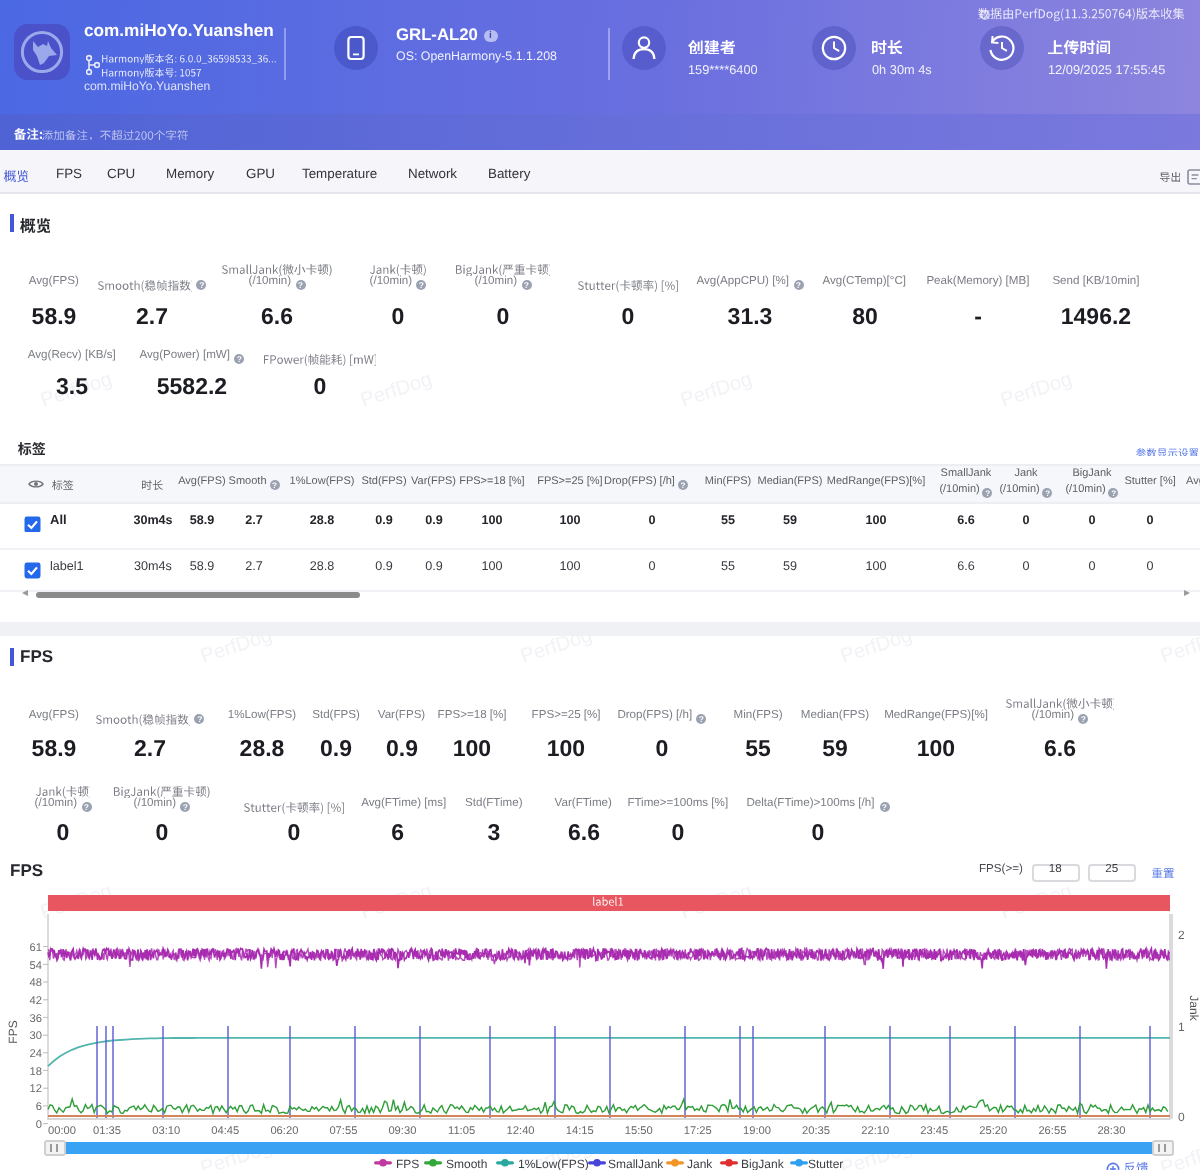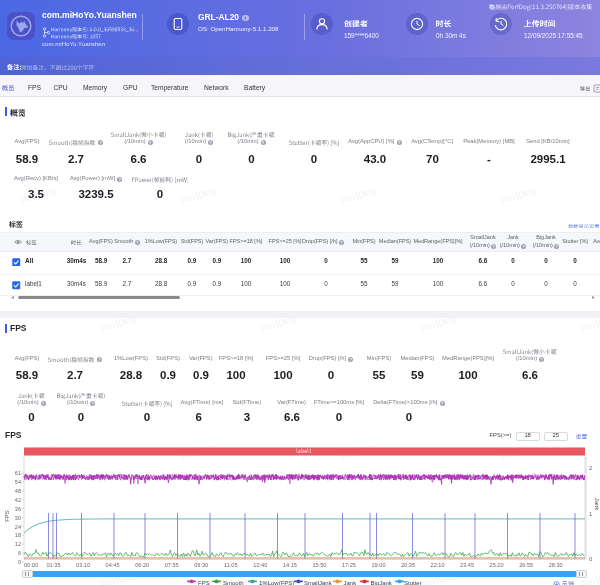--- a/index.html
+++ b/index.html
@@ -175,32 +175,32 @@
 <div style="position:absolute;left:260.5px;top:140.0px;width:5.2px;height:5.2px;border-radius:50%;background:#9aa1b0;color:#fff;font-size:4.2px;line-height:5.5px;text-align:center;font-weight:bold">?</div>
 <div style="position:absolute;left:248.3px;top:153.64px;font-size:11.5px;line-height:1;color:#1c1d22;font-weight:bold;white-space:nowrap;">0</div>
 <div style="position:absolute;left:289.0px;top:139.8px;line-height:0;">
     <svg width="50.0" height="6.0" viewBox="0.3 -4.9 50.0 6.0">
       <path d="M1.8 0.1C2.7 0.1 3.2 -0.5 3.2 -1.1C3.2 -1.8 2.8 -2.1 2.3 -2.3L1.7 -2.5C1.4 -2.7 1.0 -2.8 1.0 -3.2C1.0 -3.6 1.3 -3.9 1.8 -3.9C2.2 -3.9 2.5 -3.7 2.8 -3.5L3.1 -3.8C2.8 -4.1 2.3 -4.3 1.8 -4.3C1.0 -4.3 0.5 -3.9 0.5 -3.2C0.5 -2.6 0.9 -2.3 1.3 -2.1L1.9 -1.8C2.4 -1.7 2.7 -1.5 2.7 -1.1C2.7 -0.7 2.3 -0.4 1.8 -0.4C1.3 -0.4 0.9 -0.6 0.6 -0.9L0.3 -0.6C0.6 -0.2 1.2 0.1 1.8 0.1Z M5.0 0.1C5.2 0.1 5.4 0.0 5.6 -0.0L5.5 -0.4C5.4 -0.4 5.2 -0.4 5.1 -0.4C4.7 -0.4 4.6 -0.6 4.6 -1.0V-2.7H5.5V-3.1H4.6V-4.0H4.2L4.1 -3.1L3.6 -3.1V-2.7H4.1V-1.0C4.1 -0.3 4.3 0.1 5.0 0.1Z M7.1 0.1C7.5 0.1 7.8 -0.2 8.1 -0.5H8.2L8.2 0.0H8.6V-3.1H8.1V-0.9C7.8 -0.5 7.6 -0.4 7.3 -0.4C6.8 -0.4 6.7 -0.6 6.7 -1.2V-3.1H6.1V-1.2C6.1 -0.3 6.4 0.1 7.1 0.1Z M10.7 0.1C10.9 0.1 11.1 0.0 11.3 -0.0L11.2 -0.4C11.1 -0.4 10.9 -0.4 10.8 -0.4C10.4 -0.4 10.3 -0.6 10.3 -1.0V-2.7H11.2V-3.1H10.3V-4.0H9.9L9.8 -3.1L9.3 -3.1V-2.7H9.8V-1.0C9.8 -0.3 10.0 0.1 10.7 0.1Z M12.9 0.1C13.1 0.1 13.3 0.0 13.5 -0.0L13.4 -0.4C13.2 -0.4 13.1 -0.4 13.0 -0.4C12.6 -0.4 12.5 -0.6 12.5 -1.0V-2.7H13.4V-3.1H12.5V-4.0H12.1L12.0 -3.1L11.5 -3.1V-2.7H12.0V-1.0C12.0 -0.3 12.2 0.1 12.9 0.1Z M15.3 0.1C15.8 0.1 16.1 -0.1 16.4 -0.2L16.2 -0.6C16.0 -0.4 15.7 -0.3 15.4 -0.3C14.8 -0.3 14.4 -0.8 14.4 -1.4H16.5C16.5 -1.5 16.5 -1.6 16.5 -1.8C16.5 -2.7 16.1 -3.2 15.2 -3.2C14.5 -3.2 13.8 -2.6 13.8 -1.6C13.8 -0.5 14.5 0.1 15.3 0.1ZM14.4 -1.8C14.4 -2.5 14.8 -2.8 15.3 -2.8C15.8 -2.8 16.0 -2.5 16.0 -1.8Z M17.3 0.0H17.8V-2.0C18.0 -2.6 18.3 -2.8 18.6 -2.8C18.7 -2.8 18.8 -2.7 18.9 -2.7L19.0 -3.2C18.9 -3.2 18.8 -3.2 18.7 -3.2C18.3 -3.2 18.0 -3.0 17.8 -2.6H17.8L17.7 -3.1H17.3Z M20.4 1.1 20.7 1.0C20.2 0.2 20.0 -0.8 20.0 -1.8C20.0 -2.8 20.2 -3.8 20.7 -4.6L20.4 -4.7C19.9 -3.9 19.5 -2.9 19.5 -1.8C19.5 -0.7 19.9 0.3 20.4 1.1Z M24.1 -1.3C24.7 -1.1 25.5 -0.7 26.0 -0.5L26.2 -0.9C25.8 -1.1 24.9 -1.4 24.3 -1.7ZM23.5 -4.9V-2.7H21.3V-2.3H23.5V0.5H24.0V-2.3H26.5V-2.7H24.0V-3.6H25.9V-4.0H24.0V-4.9Z M30.8 -2.9C30.7 -1.1 30.6 -0.3 29.2 0.1C29.3 0.2 29.4 0.4 29.5 0.5C31.0 -0.0 31.1 -1.0 31.1 -2.9ZM31.0 -0.5C31.3 -0.2 31.8 0.2 32.1 0.5L32.3 0.2C32.1 -0.1 31.6 -0.5 31.2 -0.8ZM28.0 0.3C28.2 0.2 28.3 0.1 29.5 -0.5C29.5 -0.5 29.4 -0.7 29.4 -0.8L28.5 -0.4V-1.4H29.4V-3.3H29.0V-1.8H28.5V-3.8H29.4V-4.2H28.5V-4.9H28.1V-4.2H27.0V-3.8H28.1V-1.8H27.5V-3.3H27.2V-1.4H28.1V-0.5C28.1 -0.3 27.9 -0.1 27.8 -0.1C27.9 0.0 28.0 0.2 28.0 0.3ZM29.8 -3.6V-0.9H30.2V-3.2H31.7V-0.9H32.1V-3.6H30.9C31.0 -3.8 31.1 -4.0 31.2 -4.2H32.3V-4.6H29.6V-4.2H30.7C30.7 -4.0 30.6 -3.8 30.5 -3.6Z M37.4 -3.7C37.2 -3.5 36.8 -3.2 36.5 -3.0L36.9 -2.8C37.1 -3.0 37.5 -3.2 37.7 -3.5ZM32.9 -2.0 33.1 -1.6C33.5 -1.8 34.0 -2.0 34.4 -2.3L34.3 -2.6C33.8 -2.4 33.2 -2.1 32.9 -2.0ZM33.1 -3.5C33.4 -3.3 33.8 -3.0 33.9 -2.8L34.2 -3.1C34.0 -3.3 33.7 -3.5 33.4 -3.7ZM36.5 -2.4C36.9 -2.1 37.4 -1.8 37.6 -1.5L38.0 -1.8C37.7 -2.0 37.2 -2.4 36.8 -2.6ZM32.9 -1.2V-0.8H35.2V0.5H35.7V-0.8H38.1V-1.2H35.7V-1.6H35.2V-1.2ZM35.1 -4.8C35.2 -4.7 35.3 -4.5 35.4 -4.3H33.0V-3.9H35.1C34.9 -3.7 34.7 -3.4 34.7 -3.4C34.6 -3.3 34.5 -3.2 34.4 -3.2C34.4 -3.1 34.5 -2.9 34.5 -2.8C34.6 -2.8 34.7 -2.9 35.4 -2.9C35.1 -2.6 34.9 -2.4 34.8 -2.3C34.6 -2.2 34.4 -2.0 34.3 -2.0C34.3 -1.9 34.4 -1.7 34.4 -1.6C34.5 -1.7 34.7 -1.7 36.2 -1.9C36.3 -1.8 36.4 -1.7 36.4 -1.6L36.8 -1.7C36.6 -2.0 36.3 -2.4 36.1 -2.7L35.8 -2.6C35.9 -2.5 36.0 -2.3 36.0 -2.2L35.0 -2.1C35.5 -2.5 36.0 -3.0 36.5 -3.6L36.1 -3.8C36.0 -3.6 35.9 -3.4 35.8 -3.3L35.0 -3.2C35.2 -3.5 35.4 -3.7 35.6 -3.9H38.0V-4.3H35.9C35.8 -4.5 35.6 -4.7 35.5 -4.9Z M38.9 1.1C39.5 0.3 39.8 -0.7 39.8 -1.8C39.8 -2.9 39.5 -3.9 38.9 -4.7L38.6 -4.6C39.1 -3.8 39.4 -2.8 39.4 -1.8C39.4 -0.8 39.1 0.2 38.6 1.0Z M42.2 1.0H43.4V0.7H42.6V-4.3H43.4V-4.6H42.2Z M44.8 -1.6C45.4 -1.6 45.7 -2.1 45.7 -3.0C45.7 -3.8 45.4 -4.3 44.8 -4.3C44.2 -4.3 43.8 -3.8 43.8 -3.0C43.8 -2.1 44.2 -1.6 44.8 -1.6ZM44.8 -2.0C44.4 -2.0 44.2 -2.3 44.2 -3.0C44.2 -3.7 44.4 -4.0 44.8 -4.0C45.1 -4.0 45.3 -3.7 45.3 -3.0C45.3 -2.3 45.1 -2.0 44.8 -2.0ZM44.9 0.1H45.3L47.6 -4.3H47.2ZM47.7 0.1C48.3 0.1 48.7 -0.4 48.7 -1.3C48.7 -2.1 48.3 -2.6 47.7 -2.6C47.2 -2.6 46.8 -2.1 46.8 -1.3C46.8 -0.4 47.2 0.1 47.7 0.1ZM47.7 -0.2C47.4 -0.2 47.2 -0.6 47.2 -1.3C47.2 -1.9 47.4 -2.3 47.7 -2.3C48.1 -2.3 48.3 -1.9 48.3 -1.3C48.3 -0.6 48.1 -0.2 47.7 -0.2Z M49.1 1.0H50.3V-4.6H49.1V-4.3H49.9V0.7H49.1Z" fill="#7b7d85"></path>
     </svg>
   </div>
 <div style="position:absolute;left:310.8px;top:153.64px;font-size:11.5px;line-height:1;color:#1c1d22;font-weight:bold;white-space:nowrap;">0</div>
 <div style="position:absolute;left:348.2px;top:139.12px;font-size:5.8px;line-height:1;color:#7b7d85;white-space:nowrap;">Avg(AppCPU) [%]</div>
 <div style="position:absolute;left:396.6px;top:140.0px;width:5.2px;height:5.2px;border-radius:50%;background:#9aa1b0;color:#fff;font-size:4.2px;line-height:5.5px;text-align:center;font-weight:bold">?</div>
-<div style="position:absolute;left:363.8px;top:153.64px;font-size:11.5px;line-height:1;color:#1c1d22;font-weight:bold;white-space:nowrap;">43.0</div>
+<div style="position:absolute;left:363.8px;top:153.64px;font-size:11.5px;line-height:1;color:#1c1d22;font-weight:bold;white-space:nowrap;">31.3</div>
 <div style="position:absolute;left:411.2px;top:139.12px;font-size:5.8px;line-height:1;color:#7b7d85;white-space:nowrap;">Avg(CTemp)[°C]</div>
-<div style="position:absolute;left:426.1px;top:153.64px;font-size:11.5px;line-height:1;color:#1c1d22;font-weight:bold;white-space:nowrap;">70</div>
+<div style="position:absolute;left:426.1px;top:153.64px;font-size:11.5px;line-height:1;color:#1c1d22;font-weight:bold;white-space:nowrap;">80</div>
 <div style="position:absolute;left:463.2px;top:139.12px;font-size:5.8px;line-height:1;color:#7b7d85;white-space:nowrap;">Peak(Memory) [MB]</div>
 <div style="position:absolute;left:487.1px;top:153.64px;font-size:11.5px;line-height:1;color:#1c1d22;font-weight:bold;white-space:nowrap;">-</div>
 <div style="position:absolute;left:526.2px;top:139.12px;font-size:5.8px;line-height:1;color:#7b7d85;white-space:nowrap;">Send [KB/10min]</div>
-<div style="position:absolute;left:530.4px;top:153.64px;font-size:11.5px;line-height:1;color:#1c1d22;font-weight:bold;white-space:nowrap;">2995.1</div>
+<div style="position:absolute;left:530.4px;top:153.64px;font-size:11.5px;line-height:1;color:#1c1d22;font-weight:bold;white-space:nowrap;">1496.2</div>
 <div style="position:absolute;left:13.9px;top:176.32px;font-size:5.8px;line-height:1;color:#7b7d85;white-space:nowrap;">Avg(Recv) [KB/s]</div>
 <div style="position:absolute;left:28.0px;top:188.64px;font-size:11.5px;line-height:1;color:#1c1d22;font-weight:bold;white-space:nowrap;">3.5</div>
 <div style="position:absolute;left:69.7px;top:176.32px;font-size:5.8px;line-height:1;color:#7b7d85;white-space:nowrap;">Avg(Power) [mW]</div>
 <div style="position:absolute;left:117.1px;top:177.2px;width:5.2px;height:5.2px;border-radius:50%;background:#9aa1b0;color:#fff;font-size:4.2px;line-height:5.5px;text-align:center;font-weight:bold">?</div>
-<div style="position:absolute;left:78.4px;top:188.64px;font-size:11.5px;line-height:1;color:#1c1d22;font-weight:bold;white-space:nowrap;">3239.5</div>
+<div style="position:absolute;left:78.4px;top:188.64px;font-size:11.5px;line-height:1;color:#1c1d22;font-weight:bold;white-space:nowrap;">5582.2</div>
 <div style="position:absolute;left:131.8px;top:177.0px;line-height:0;">
     <svg width="56.3" height="6.0" viewBox="0.6 -4.9 56.3 6.0">
       <path d="M0.6 0.0H1.1V-1.9H2.7V-2.4H1.1V-3.8H3.0V-4.3H0.6Z M3.8 0.0H4.3V-1.7H5.0C6.0 -1.7 6.6 -2.1 6.6 -3.0C6.6 -3.9 6.0 -4.3 5.0 -4.3H3.8ZM4.3 -2.1V-3.8H4.9C5.7 -3.8 6.1 -3.6 6.1 -3.0C6.1 -2.4 5.7 -2.1 5.0 -2.1Z M8.6 0.1C9.4 0.1 10.1 -0.5 10.1 -1.6C10.1 -2.6 9.4 -3.2 8.6 -3.2C7.9 -3.2 7.2 -2.6 7.2 -1.6C7.2 -0.5 7.9 0.1 8.6 0.1ZM8.6 -0.4C8.1 -0.4 7.7 -0.8 7.7 -1.6C7.7 -2.3 8.1 -2.8 8.6 -2.8C9.2 -2.8 9.5 -2.3 9.5 -1.6C9.5 -0.8 9.2 -0.4 8.6 -0.4Z M11.4 0.0H12.0L12.5 -1.7C12.6 -2.0 12.6 -2.3 12.7 -2.6H12.7C12.8 -2.3 12.9 -2.0 12.9 -1.7L13.4 0.0H14.0L14.9 -3.1H14.4L13.9 -1.3C13.9 -1.0 13.8 -0.7 13.7 -0.5H13.7C13.6 -0.7 13.6 -1.0 13.5 -1.3L13.0 -3.1H12.5L12.0 -1.3C11.9 -1.0 11.8 -0.7 11.8 -0.5H11.7C11.7 -0.7 11.6 -1.0 11.6 -1.3L11.1 -3.1H10.5Z M16.8 0.1C17.3 0.1 17.6 -0.1 17.9 -0.2L17.7 -0.6C17.5 -0.4 17.2 -0.3 16.9 -0.3C16.3 -0.3 15.9 -0.8 15.9 -1.4H18.0C18.0 -1.5 18.0 -1.6 18.0 -1.8C18.0 -2.7 17.6 -3.2 16.8 -3.2C16.0 -3.2 15.3 -2.6 15.3 -1.6C15.3 -0.5 16.0 0.1 16.8 0.1ZM15.9 -1.8C15.9 -2.5 16.3 -2.8 16.8 -2.8C17.3 -2.8 17.5 -2.5 17.5 -1.8Z M18.8 0.0H19.3V-2.0C19.5 -2.6 19.8 -2.8 20.1 -2.8C20.2 -2.8 20.3 -2.7 20.4 -2.7L20.5 -3.2C20.4 -3.2 20.3 -3.2 20.2 -3.2C19.8 -3.2 19.5 -3.0 19.3 -2.6H19.3L19.2 -3.1H18.8Z M21.9 1.1 22.2 1.0C21.7 0.2 21.5 -0.8 21.5 -1.8C21.5 -2.8 21.7 -3.8 22.2 -4.6L21.9 -4.7C21.4 -3.9 21.0 -2.9 21.0 -1.8C21.0 -0.7 21.4 0.3 21.9 1.1Z M26.5 -0.3C27.0 -0.1 27.5 0.2 27.8 0.5L28.0 0.2C27.7 -0.1 27.2 -0.4 26.8 -0.6ZM26.3 -2.7V-1.6C26.3 -1.0 26.1 -0.3 24.7 0.1C24.8 0.2 24.9 0.4 25.0 0.5C26.4 -0.1 26.7 -0.9 26.7 -1.6V-2.7ZM25.3 -3.4V-0.7H25.7V-3.1H27.3V-0.7H27.7V-3.4H26.7V-4.0H28.0V-4.3H26.7V-4.9H26.2V-3.4ZM22.9 -3.8V-0.7H23.2V-3.4H23.7V0.5H24.1V-3.4H24.5V-1.2C24.5 -1.2 24.5 -1.2 24.5 -1.2C24.4 -1.2 24.3 -1.2 24.2 -1.2C24.2 -1.1 24.3 -0.9 24.3 -0.8C24.5 -0.8 24.6 -0.8 24.7 -0.9C24.8 -0.9 24.9 -1.0 24.9 -1.2V-3.8H24.1V-4.9H23.7V-3.8Z M30.5 -2.4V-1.9H29.2V-2.4ZM28.8 -2.8V0.5H29.2V-0.7H30.5V-0.0C30.5 0.0 30.5 0.1 30.4 0.1C30.3 0.1 30.1 0.1 29.8 0.0C29.8 0.2 29.9 0.3 29.9 0.4C30.3 0.4 30.5 0.4 30.7 0.4C30.9 0.3 30.9 0.2 30.9 -0.0V-2.8ZM29.2 -1.6H30.5V-1.1H29.2ZM33.2 -4.4C32.9 -4.3 32.4 -4.1 31.9 -3.9V-4.9H31.5V-2.9C31.5 -2.5 31.6 -2.3 32.2 -2.3C32.3 -2.3 33.0 -2.3 33.2 -2.3C33.6 -2.3 33.8 -2.5 33.8 -3.2C33.7 -3.3 33.5 -3.3 33.4 -3.4C33.4 -2.8 33.3 -2.7 33.1 -2.7C33.0 -2.7 32.3 -2.7 32.2 -2.7C31.9 -2.7 31.9 -2.8 31.9 -2.9V-3.5C32.5 -3.7 33.1 -3.9 33.5 -4.1ZM33.3 -1.9C33.0 -1.6 32.4 -1.4 31.9 -1.2V-2.2H31.5V-0.2C31.5 0.3 31.6 0.4 32.2 0.4C32.3 0.4 33.1 0.4 33.2 0.4C33.7 0.4 33.8 0.2 33.8 -0.6C33.7 -0.6 33.6 -0.7 33.5 -0.7C33.4 -0.1 33.4 0.0 33.2 0.0C33.0 0.0 32.3 0.0 32.2 0.0C31.9 0.0 31.9 -0.0 31.9 -0.2V-0.9C32.5 -1.0 33.1 -1.3 33.6 -1.5ZM28.8 -3.2C28.9 -3.3 29.1 -3.3 30.7 -3.4C30.7 -3.3 30.8 -3.2 30.8 -3.1L31.2 -3.3C31.1 -3.6 30.7 -4.1 30.4 -4.5L30.1 -4.4C30.2 -4.2 30.4 -4.0 30.5 -3.7L29.2 -3.7C29.5 -4.0 29.7 -4.4 29.9 -4.7L29.5 -4.9C29.3 -4.4 29.0 -4.0 28.9 -3.9C28.8 -3.7 28.7 -3.6 28.6 -3.6C28.7 -3.5 28.7 -3.3 28.8 -3.2Z M35.3 -4.9V-4.3H34.4V-3.9H35.3V-3.3H34.5V-2.9H35.3V-2.3H34.3V-1.9H35.2C35.0 -1.4 34.6 -0.9 34.3 -0.6C34.3 -0.5 34.4 -0.3 34.5 -0.2C34.8 -0.5 35.1 -1.0 35.3 -1.5V0.5H35.7V-1.5C36.0 -1.2 36.2 -0.8 36.3 -0.6L36.6 -1.0C36.5 -1.1 36.0 -1.7 35.8 -1.9H36.6V-2.3H35.7V-2.9H36.4V-3.3H35.7V-3.9H36.5V-4.3H35.7V-4.9ZM38.9 -4.8C38.4 -4.5 37.5 -4.2 36.7 -3.9C36.7 -3.8 36.8 -3.7 36.8 -3.6C37.1 -3.7 37.4 -3.8 37.7 -3.9V-3.0L36.7 -2.9L36.8 -2.5L37.7 -2.6V-1.7L36.6 -1.5L36.7 -1.1L37.7 -1.3V-0.3C37.7 0.2 37.8 0.4 38.3 0.4C38.4 0.4 39.0 0.4 39.1 0.4C39.5 0.4 39.6 0.1 39.7 -0.7C39.6 -0.7 39.4 -0.8 39.3 -0.8C39.3 -0.2 39.2 0.0 39.1 0.0C38.9 0.0 38.5 0.0 38.4 0.0C38.2 0.0 38.1 -0.0 38.1 -0.3V-1.4L39.6 -1.6L39.6 -2.0L38.1 -1.8V-2.7L39.4 -2.9L39.4 -3.3L38.1 -3.1V-4.0C38.6 -4.2 39.0 -4.4 39.3 -4.6Z M40.4 1.1C41.0 0.3 41.3 -0.7 41.3 -1.8C41.3 -2.9 41.0 -3.9 40.4 -4.7L40.1 -4.6C40.6 -3.8 40.9 -2.8 40.9 -1.8C40.9 -0.8 40.6 0.2 40.1 1.0Z M43.7 1.0H44.9V0.7H44.1V-4.3H44.9V-4.6H43.7Z M45.6 0.0H46.2V-2.3C46.4 -2.6 46.7 -2.8 46.9 -2.8C47.3 -2.8 47.5 -2.5 47.5 -1.9V0.0H48.1V-2.3C48.3 -2.6 48.6 -2.8 48.8 -2.8C49.2 -2.8 49.4 -2.5 49.4 -1.9V0.0H50.0V-2.0C50.0 -2.8 49.7 -3.2 49.0 -3.2C48.6 -3.2 48.3 -3.0 48.0 -2.6C47.8 -3.0 47.6 -3.2 47.1 -3.2C46.7 -3.2 46.4 -3.0 46.1 -2.7H46.1L46.1 -3.1H45.6Z M51.5 0.0H52.1L52.8 -2.6C52.8 -2.9 52.9 -3.2 53.0 -3.5H53.0C53.1 -3.2 53.1 -2.9 53.2 -2.6L53.9 0.0H54.5L55.4 -4.3H54.9L54.4 -1.9C54.3 -1.5 54.3 -1.0 54.2 -0.6H54.2C54.1 -1.0 54.0 -1.5 53.9 -1.9L53.3 -4.3H52.8L52.2 -1.9C52.1 -1.5 52.0 -1.0 51.9 -0.6H51.9C51.8 -1.0 51.7 -1.5 51.6 -1.9L51.2 -4.3H50.6Z M55.7 1.0H56.9V-4.6H55.7V-4.3H56.5V0.7H55.7Z" fill="#7b7d85"></path>
     </svg>
   </div>
 <div style="position:absolute;left:156.8px;top:188.64px;font-size:11.5px;line-height:1;color:#1c1d22;font-weight:bold;white-space:nowrap;">0</div>
 <div style="position:absolute;left:9.0px;top:221.0px;line-height:0;">
     <svg width="13.7" height="6.6" viewBox="0.1 -6.0 13.7 6.6">
       <path d="M3.3 -5.5V-4.7H6.4V-5.5ZM5.4 -2.2C5.7 -1.5 6.0 -0.5 6.1 0.0L6.8 -0.2C6.7 -0.8 6.4 -1.7 6.1 -2.4ZM3.3 -2.4C3.1 -1.7 2.8 -0.9 2.4 -0.4C2.6 -0.4 2.9 -0.1 3.1 -0.0C3.5 -0.6 3.8 -1.4 4.0 -2.2ZM2.9 -3.8V-3.1H4.3V-0.4C4.3 -0.3 4.3 -0.3 4.2 -0.3C4.1 -0.3 3.8 -0.3 3.5 -0.3C3.6 -0.0 3.8 0.3 3.8 0.6C4.2 0.6 4.6 0.6 4.9 0.4C5.1 0.3 5.2 0.1 5.2 -0.4V-3.1H6.7V-3.8ZM1.2 -6.0V-4.6H0.2V-3.8H1.1C0.9 -3.0 0.5 -2.1 0.1 -1.6C0.3 -1.4 0.5 -1.0 0.5 -0.8C0.8 -1.1 1.0 -1.7 1.2 -2.2V0.6H2.0V-2.7C2.2 -2.4 2.4 -2.1 2.5 -1.9L3.0 -2.5C2.8 -2.7 2.2 -3.4 2.0 -3.6V-3.8H2.9V-4.6H2.0V-6.0Z M9.9 -1.9C10.1 -1.5 10.4 -0.9 10.4 -0.5L11.2 -0.8C11.0 -1.2 10.8 -1.7 10.5 -2.1ZM8.1 -1.7C8.4 -1.3 8.7 -0.8 8.8 -0.5L9.5 -0.8C9.4 -1.2 9.1 -1.7 8.8 -2.0ZM10.4 -4.5C9.7 -3.7 8.4 -3.1 7.2 -2.8C7.4 -2.6 7.6 -2.3 7.7 -2.1C8.1 -2.3 8.6 -2.5 9.0 -2.7V-2.2H11.9V-2.7C12.3 -2.5 12.8 -2.3 13.3 -2.2C13.4 -2.4 13.6 -2.7 13.8 -2.8C12.7 -3.1 11.6 -3.5 11.0 -4.1L11.1 -4.2L10.9 -4.3C11.0 -4.4 11.2 -4.6 11.3 -4.7H11.7C11.9 -4.4 12.1 -4.1 12.2 -3.9L13.0 -4.1C12.9 -4.2 12.7 -4.5 12.6 -4.7H13.6V-5.4H11.7C11.7 -5.5 11.8 -5.7 11.9 -5.8L11.1 -6.0C10.9 -5.6 10.7 -5.2 10.4 -4.9V-5.4H8.8L9.0 -5.8L8.2 -6.0C8.0 -5.3 7.6 -4.6 7.2 -4.2C7.4 -4.1 7.7 -3.9 7.9 -3.8C8.1 -4.0 8.3 -4.4 8.5 -4.7H8.6C8.8 -4.4 8.9 -4.1 9.0 -3.9L9.7 -4.1C9.7 -4.3 9.6 -4.5 9.4 -4.7H10.2L10.2 -4.7C10.4 -4.6 10.6 -4.5 10.8 -4.4ZM11.5 -2.9H9.5C9.8 -3.1 10.2 -3.4 10.5 -3.7C10.8 -3.4 11.1 -3.1 11.5 -2.9ZM12.1 -2.1C11.9 -1.5 11.6 -0.8 11.3 -0.3H7.4V0.5H13.6V-0.3H12.2C12.4 -0.8 12.7 -1.4 12.9 -1.9Z" fill="#27282e"></path>
     </svg>

